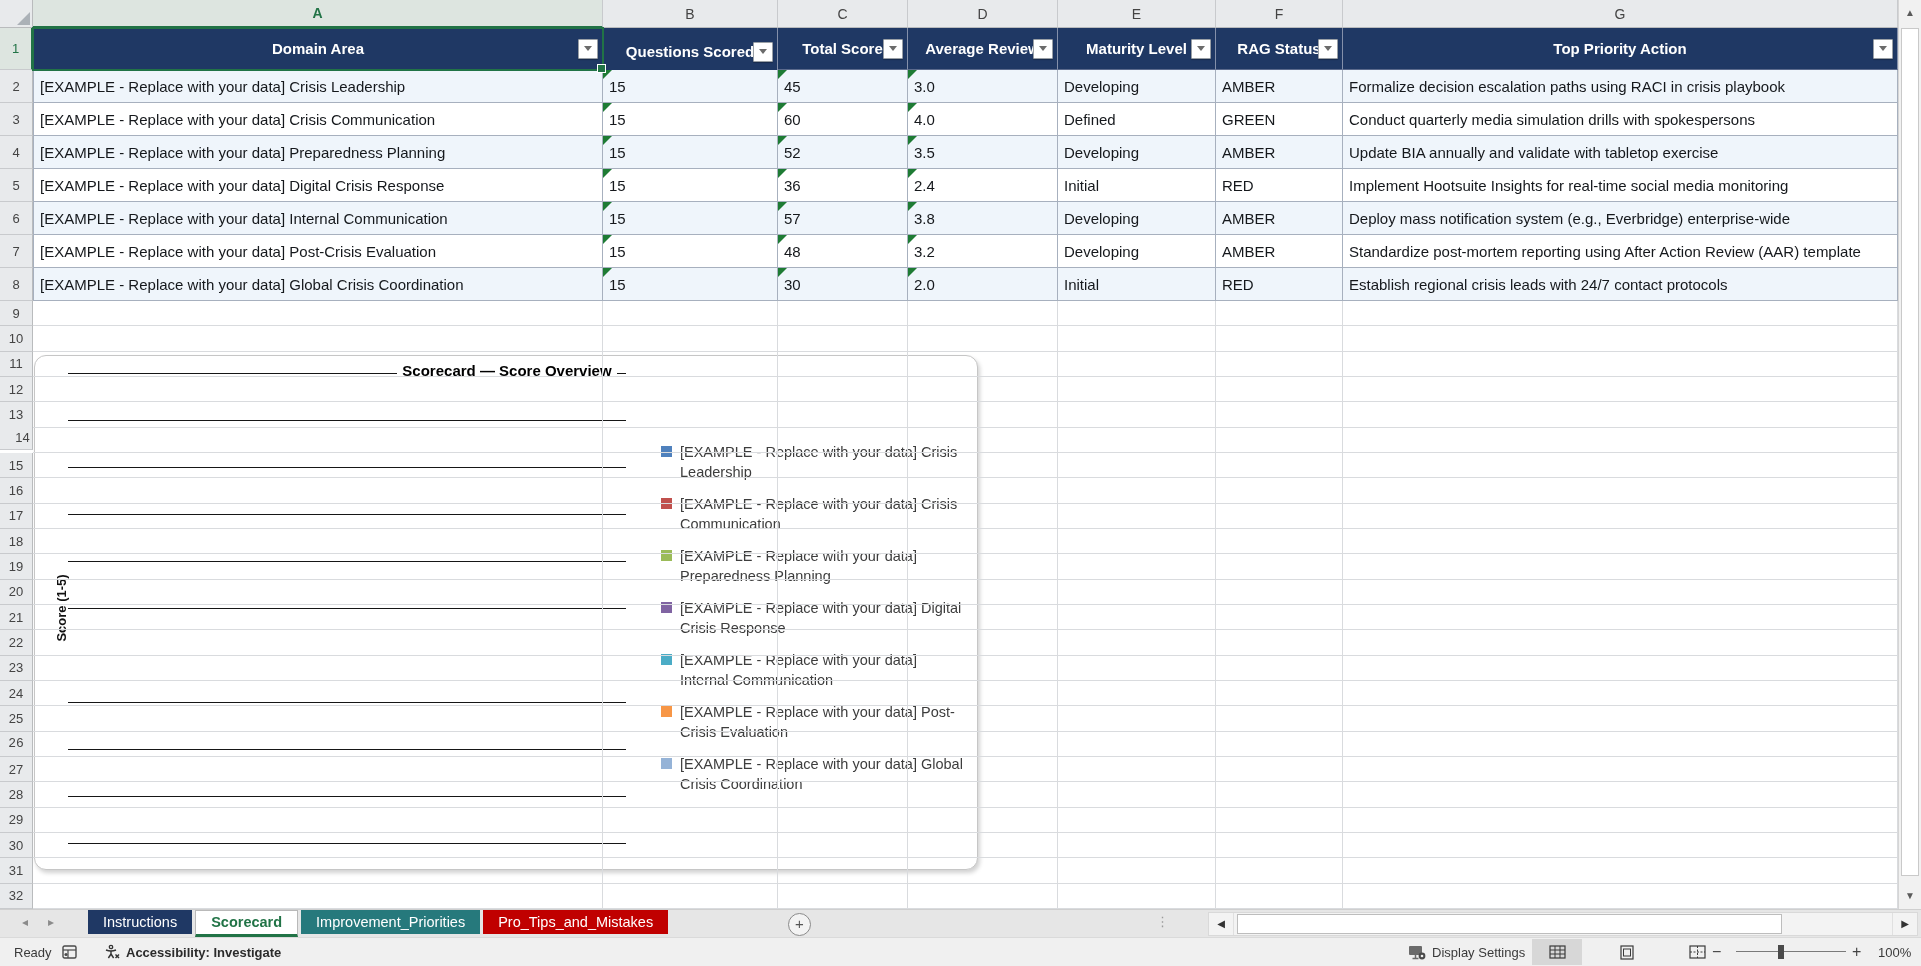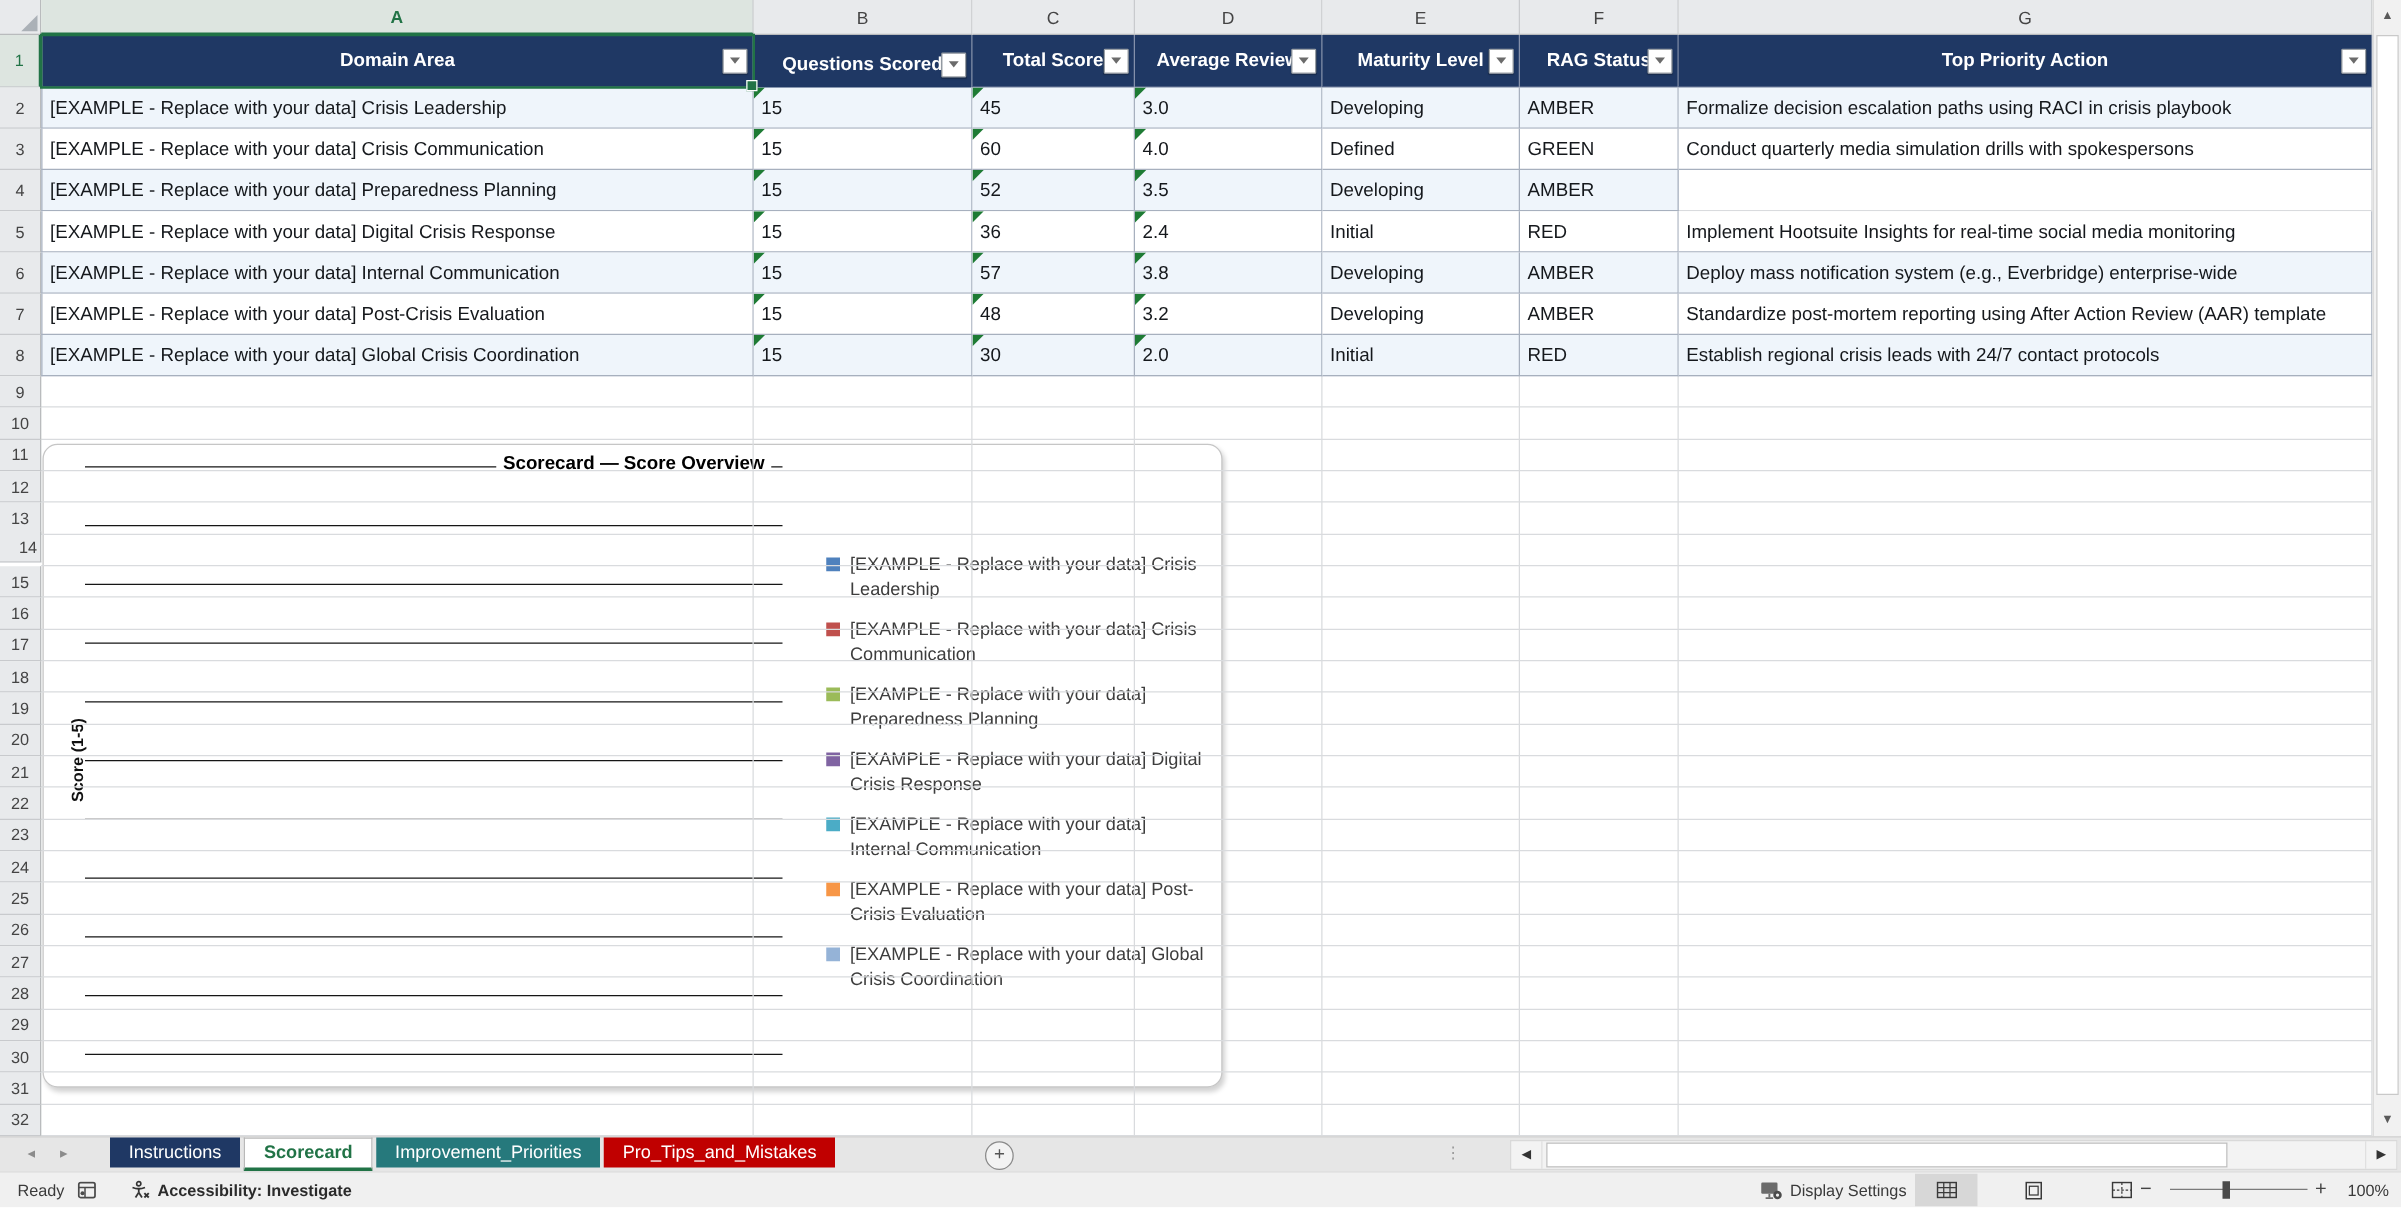--- a/index.html
+++ b/index.html
@@ -210,21 +210,21 @@
       <div class="row-h" style="left: 0px; top: 478.31px; width: 33px; height: 25.33px;">16</div>
       <div class="row-h" style="left: 0px; top: 503.64px; width: 33px; height: 25.33px;">17</div>
       <div class="row-h" style="left: 0px; top: 528.97px; width: 33px; height: 25.33px;">18</div>
       <div class="row-h" style="left: 0px; top: 554.3px; width: 33px; height: 25.33px;">19</div>
       <div class="row-h" style="left: 0px; top: 579.63px; width: 33px; height: 25.33px;">20</div>
       <div class="row-h" style="left: 0px; top: 604.96px; width: 33px; height: 25.33px;">21</div>
       <div class="row-h" style="left: 0px; top: 630.29px; width: 33px; height: 25.33px;">22</div>
       <div class="row-h" style="left: 0px; top: 655.62px; width: 33px; height: 25.33px;">23</div>
       <div class="row-h" style="left: 0px; top: 680.95px; width: 33px; height: 25.33px;">24</div>
       <div class="row-h" style="left: 0px; top: 706.28px; width: 33px; height: 25.33px;">25</div>
-      <div class="row-h" style="left: 0px; top: 731.61px; width: 33px; height: 25.33px;">26</div>
+      <div class="row-h" style="left: 0px; top: 731.61px; width: 33px; height: 25.33px; font-family: Liberation Mono, monospace;">26</div>
       <div class="row-h" style="left: 0px; top: 756.94px; width: 33px; height: 25.33px;">27</div>
       <div class="row-h" style="left: 0px; top: 782.27px; width: 33px; height: 25.33px;">28</div>
       <div class="row-h" style="left: 0px; top: 807.6px; width: 33px; height: 25.33px;">29</div>
       <div class="row-h" style="left: 0px; top: 832.93px; width: 33px; height: 25.33px;">30</div>
       <div class="row-h" style="left: 0px; top: 858.26px; width: 33px; height: 25.33px;">31</div>
       <div class="row-h" style="left: 0px; top: 883.59px; width: 33px; height: 25.33px;">32</div>
       <div class="tcell thead first" style="left: 33px; top: 28px; width: 570px; height: 42px;">
         <div>Domain Area</div>
         <div class="filt">
           <div class="filt-arrow"></div>
@@ -327,20 +327,23 @@
       </div>
       <div class="tcell stripe" style="left: 908px; top: 136px; width: 150px; height: 33px;">
         <div>3.5</div>
         <div class="flag"></div>
       </div>
       <div class="tcell stripe" style="left: 1058px; top: 136px; width: 158px; height: 33px;">
         <div>Developing</div>
       </div>
       <div class="tcell stripe" style="left: 1216px; top: 136px; width: 127px; height: 33px;">
         <div>AMBER</div>
+      </div>
+      <div class="tcell stripe" style="left: 1343px; top: 136px; width: 555px; height: 33px;">
+        <div>Update BIA annually and validate with tabletop exercise</div>
       </div>
       <div class="tcell first" style="left: 33px; top: 169px; width: 570px; height: 33px;">
         <div>[EXAMPLE - Replace with your data] Digital Crisis Response</div>
       </div>
       <div class="tcell" style="left: 603px; top: 169px; width: 175px; height: 33px;">
         <div>15</div>
         <div class="flag"></div>
       </div>
       <div class="tcell" style="left: 778px; top: 169px; width: 130px; height: 33px;">
         <div>36</div>

